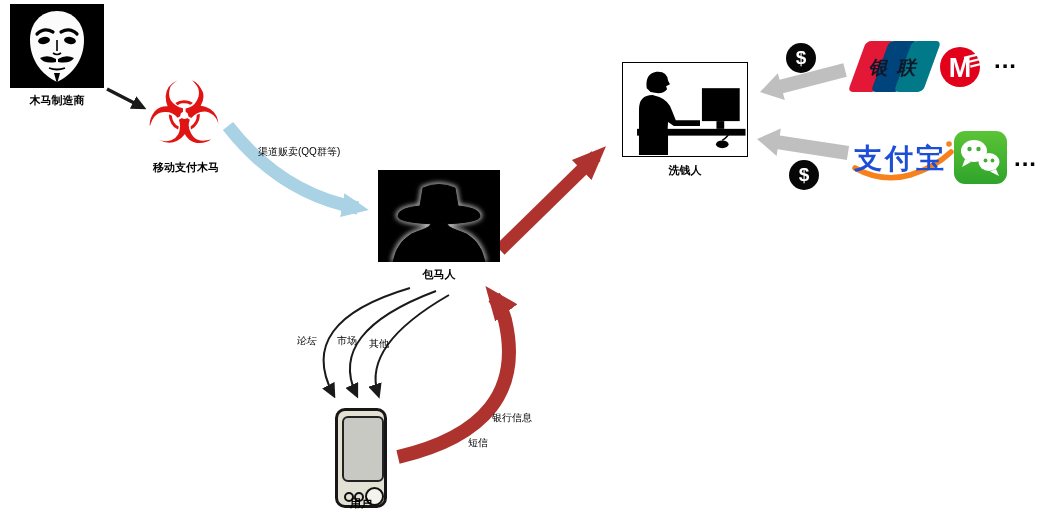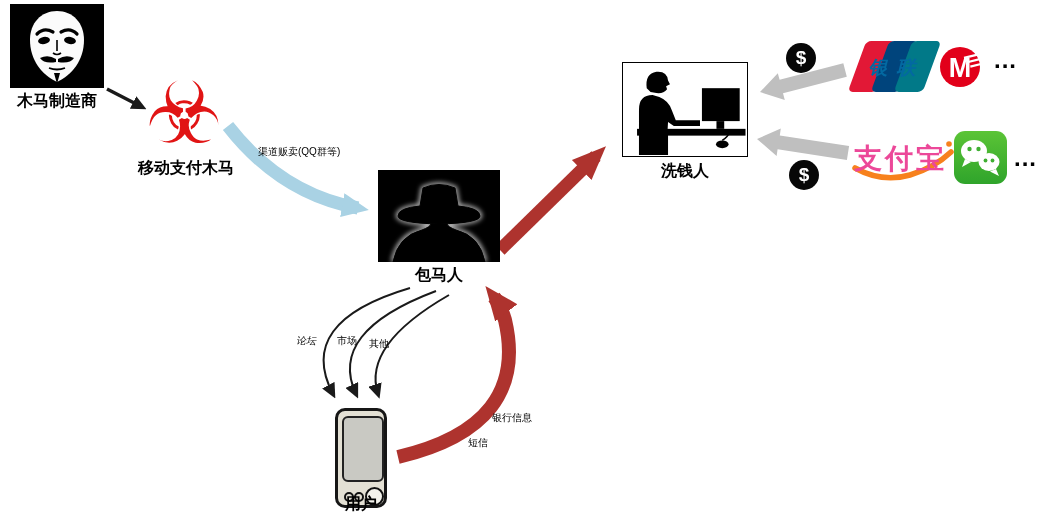--- a/index.html
+++ b/index.html
@@ -2,43 +2,43 @@
 <html><head>
 <meta charset="utf-8">
 <style>
   html,body{margin:0;padding:0;background:#fff;}
   .canvas{position:relative;width:1040px;height:530px;background:#fff;overflow:hidden;
           font-family:"Liberation Sans",sans-serif;color:#000;}
   .abs{position:absolute;}
   svg{display:block;}
   .arrow-layer{position:absolute;left:0;top:0;z-index:1;pointer-events:none;}
   .node{z-index:2;}
-  .caption{font-weight:bold;font-size:16px;text-align:center;line-height:17px;}
+  .caption{font-weight:bold;font-size:11px;text-align:center;line-height:17px;}
   .edge-label{font-size:10px;line-height:15px;white-space:nowrap;z-index:3;}
   
   .biohazard{font-size:86px;line-height:86px;color:#E11414;text-align:center;}
   
   .phone{width:52px;height:100px;border:3px solid #161616;border-radius:10px;background:#E3E0D4;box-sizing:border-box;}
   .phone-screen{position:absolute;left:4px;top:5px;width:38px;height:62px;background:#C9C9C3;border:2px solid #222;border-radius:6px;}
   .phone-dot{position:absolute;width:6px;height:6px;border:2px solid #111;border-radius:50%;background:#E3E0D4;top:81px;}
   .phone-home{position:absolute;width:15px;height:15px;border:2.5px solid #111;border-radius:50%;background:#F4F3EC;top:76px;left:27px;}
   
   .coin{width:30px;height:30px;border-radius:50%;background:#070707;color:#fff;font-weight:bold;
         font-size:19px;line-height:30px;text-align:center;}
   
   .unionpay{width:78px;height:51px;}
   .up-band{position:absolute;top:0;width:29px;height:51px;transform:skewX(-20deg);border-radius:5px;}
   .up-red{left:4px;background:#E21836;}
   .up-blue{left:27px;background:#00447C;}
   .up-teal{left:50px;background:#017988;}
-  .up-text{position:absolute;left:0;right:0;top:14px;text-align:center;color:#0369a1;font-weight:bold;
+  .up-text{position:absolute;left:0;right:0;top:14px;text-align:center;color:#0f172a;font-weight:bold;
            font-style:italic;font-size:19px;letter-spacing:9px;text-indent:9px;}
   
   .alipay{width:102px;height:44px;}
-  .alipay-text{position:absolute;left:2px;top:3px;font-weight:bold;font-size:28px;color:#ec4899;letter-spacing:3px;}
+  .alipay-text{position:absolute;left:2px;top:3px;font-weight:bold;font-size:28px;color:#1d4ed8;letter-spacing:3px;}
   
   .dots{font-weight:bold;font-size:24px;letter-spacing:1px;line-height:24px;}
 </style>
 </head>
 <body>
 
 <div class="canvas">
 
   <svg class="arrow-layer" width="1040" height="530" viewBox="0 0 1040 530">
     <defs>

